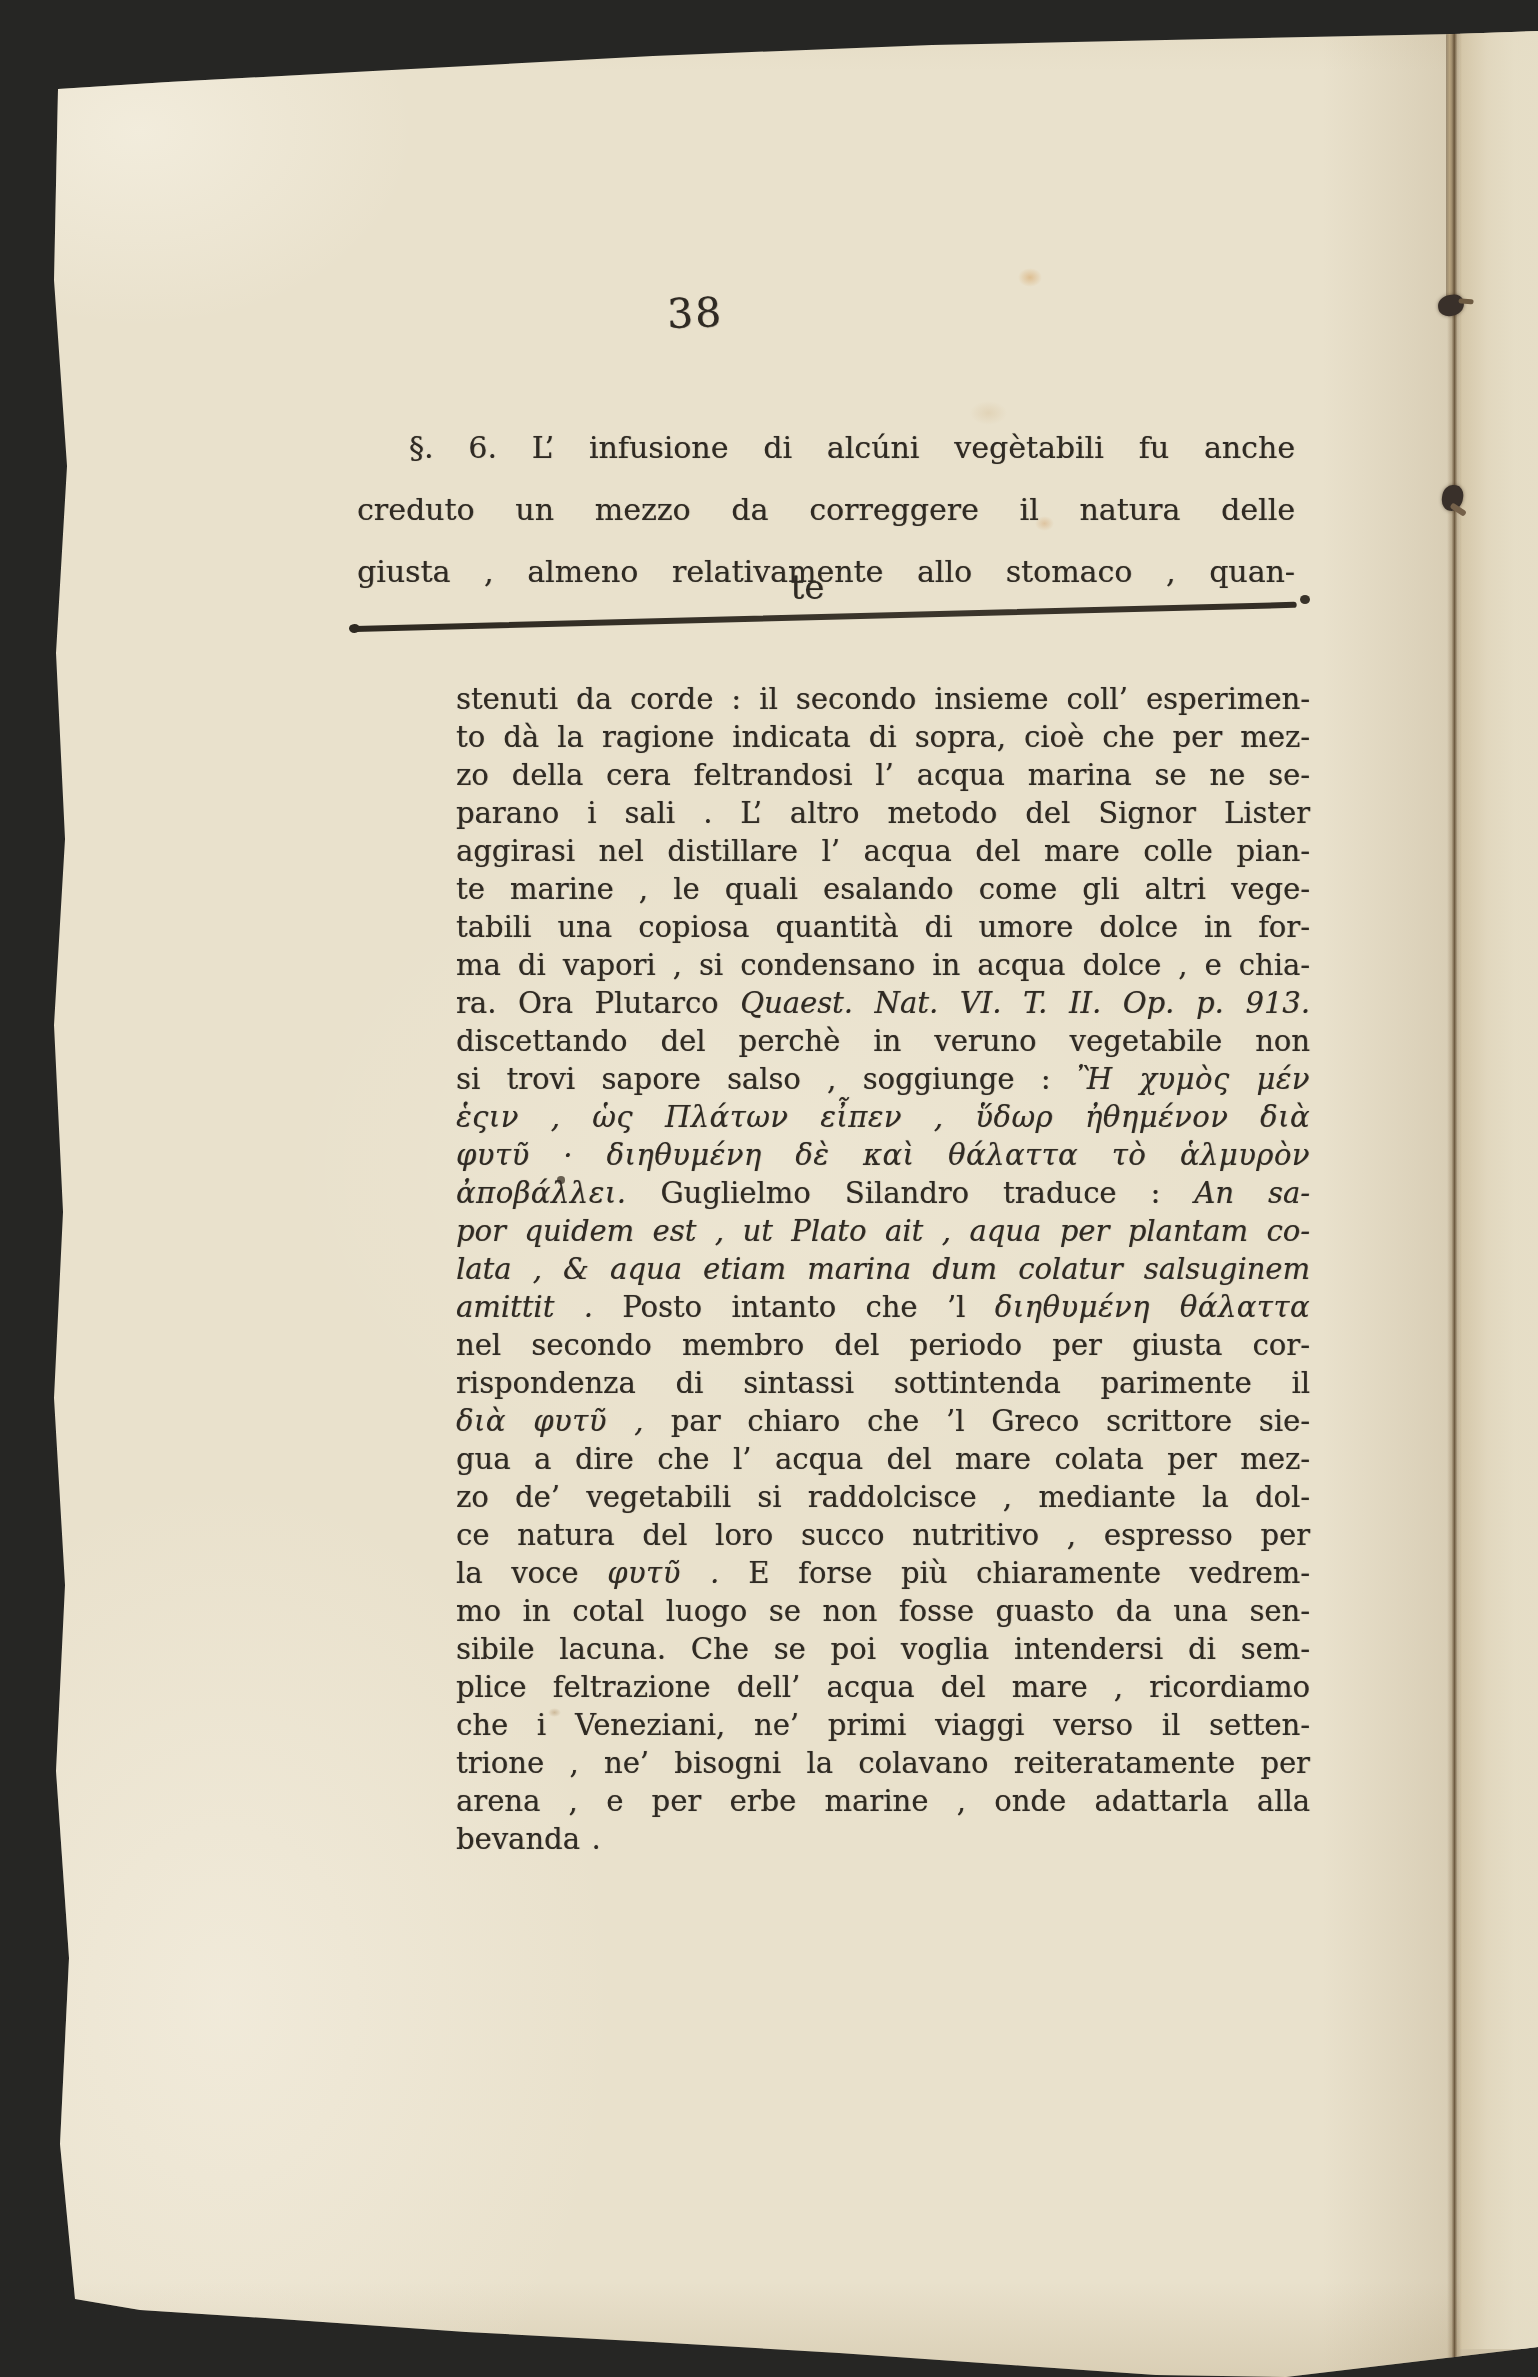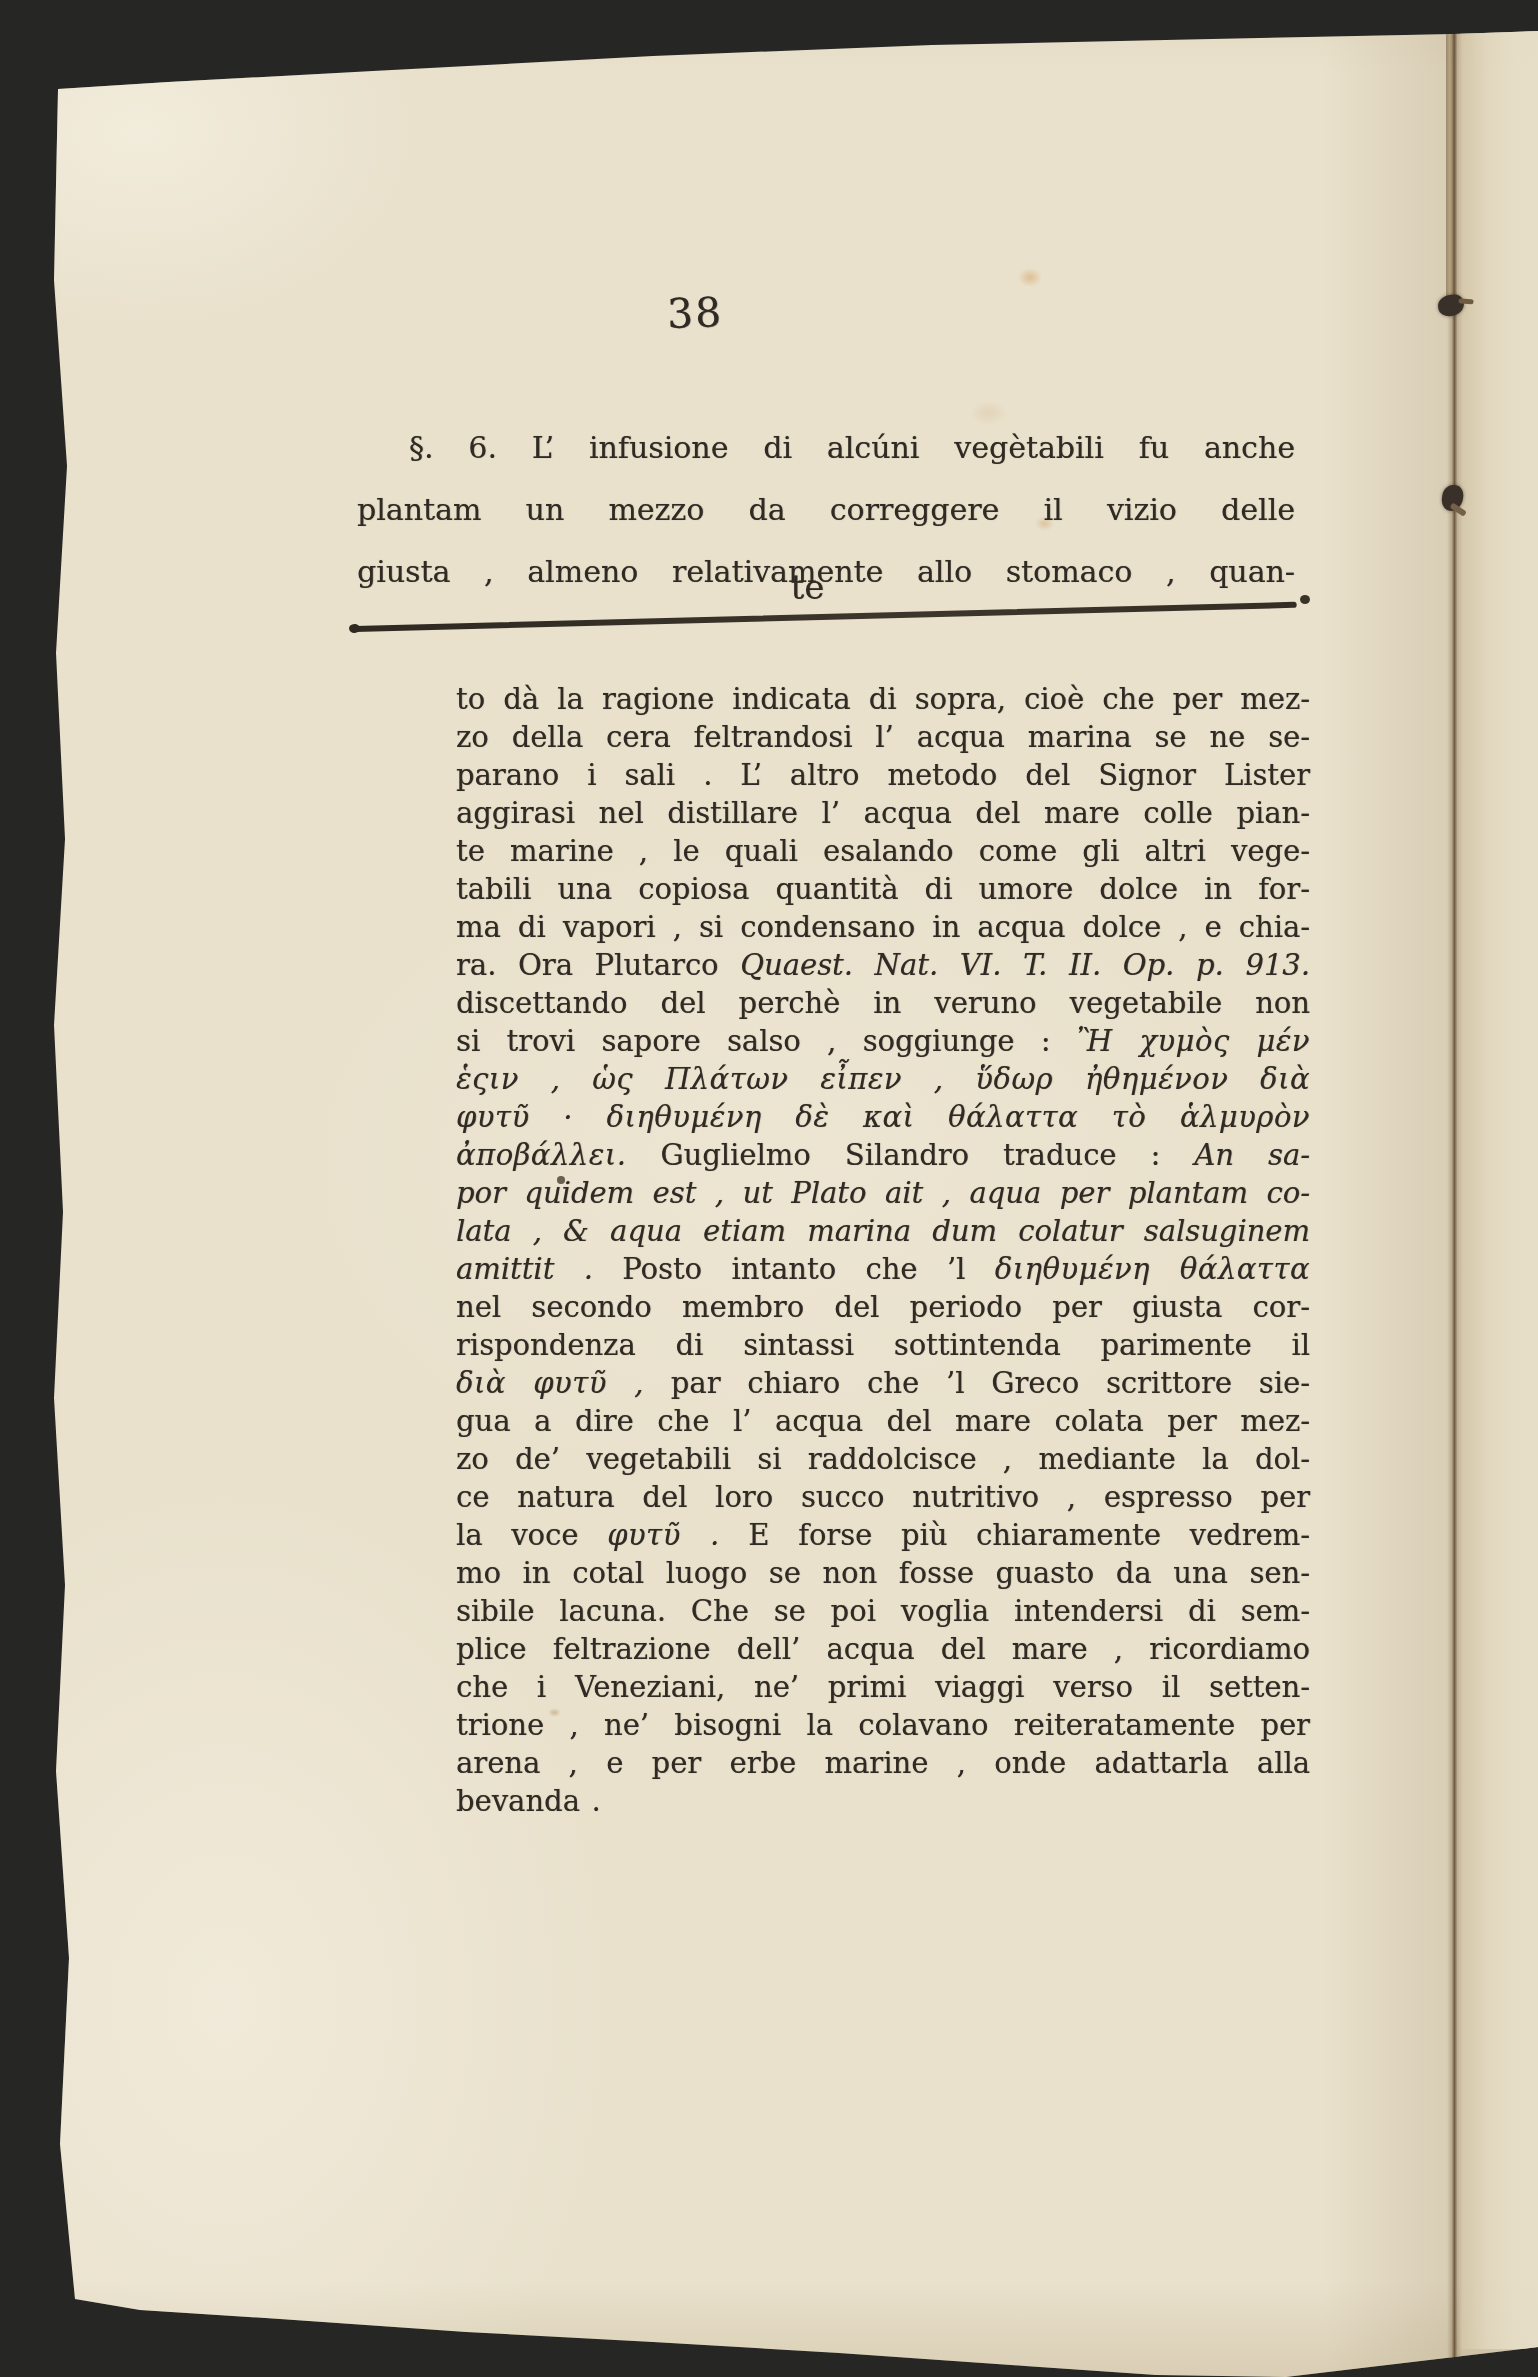--- a/index.html
+++ b/index.html
@@ -107,31 +107,32 @@
     <div class="seam"></div>
     <div class="thread-top"></div>
     <div class="knot knot-1"></div>
     <div class="knot knot-2"></div>
 
     <div class="page-number ink">38</div>
 
     <div class="main-para jblock ink">
 
     <div class="line indent"><span>§. 6. L’ infusione di alcúni vegètabili fu anche</span></div>
-        <div class="line"><span>plantam un mezzo da correggere il vizio delle</span></div>
+        <div class="line"><span>creduto un mezzo da correggere il natura delle</span></div>
         <div class="line"><span>giusta , almeno relativamente allo stomaco , quan-</span></div>
       </div>
 
     <div class="catchword ink">te</div>
 
     <div class="rule"></div>
     <div class="rule-dot"></div>
 
     <div class="footnote jblock ink">
 
+    <div class="line"><span>stenuti da corde : il secondo insieme coll’ esperimen-</span></div>
         <div class="line"><span>to dà la ragione indicata di sopra, cioè che per mez-</span></div>
         <div class="line"><span>zo della cera feltrandosi l’ acqua marina se ne se-</span></div>
         <div class="line"><span>parano i sali . L’ altro metodo del Signor Lister</span></div>
         <div class="line"><span>aggirasi nel distillare l’ acqua del mare colle pian-</span></div>
         <div class="line"><span>te marine , le quali esalando come gli altri vege-</span></div>
         <div class="line"><span>tabili una copiosa quantità di umore dolce in for-</span></div>
         <div class="line"><span>ma di vapori , si condensano in acqua dolce , e chia-</span></div>
         <div class="line"><span>ra. Ora Plutarco </span><span class="it">Quaest. Nat. VI. T. II. Op. p. 913.</span></div>
         <div class="line"><span>discettando del perchè in veruno vegetabile non</span></div>
         <div class="line"><span>si trovi sapore salso , soggiunge : </span><span class="gr">Ἢ χυμὸς μέν</span></div>

